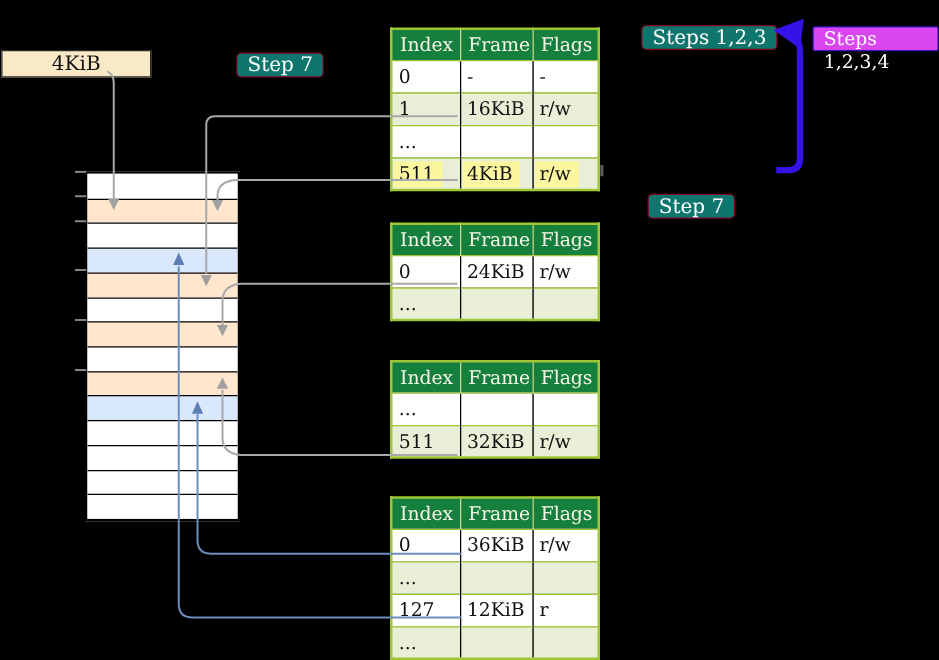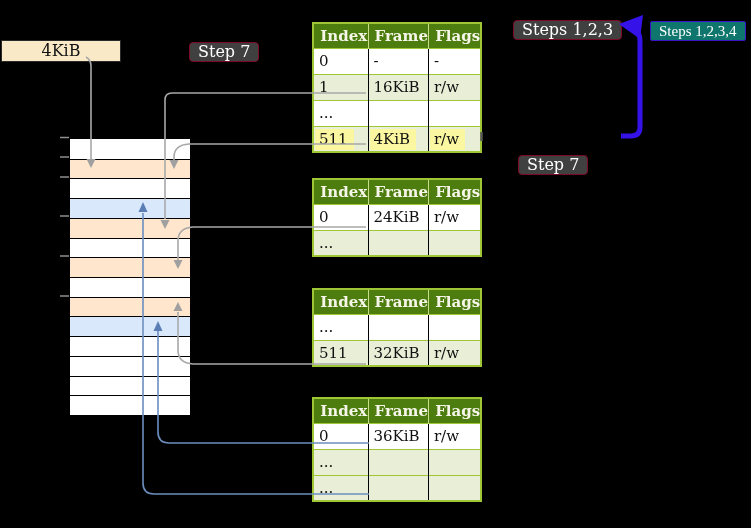--- a/index.html
+++ b/index.html
@@ -6,36 +6,36 @@
   #canvas{position:relative;width:751px;height:528px;background:#000;overflow:hidden;
           font-family:"DejaVu Serif","Liberation Serif",serif;}
 
   
   .frame-box{position:absolute;left:1px;top:40px;width:118px;height:20px;
     background:#F9E9C7;border:1px solid #2a2a2a;color:#111;font-size:16px;
     text-align:center;line-height:20px;}
 
   
   .steplabel{position:absolute;color:#fff;font-size:16px;line-height:18px;
-    background:#404040;border:1px solid #7E0728;border-radius:4px;padding:0 8px;height:18px;}
-  .steplabel.blue{background:#0f766e;border-color:#3A14C4;border-radius:2px;font-family:Liberation Serif, serif;}
+    background:#0f766e;border:1px solid #7E0728;border-radius:4px;padding:0 8px;height:18px;}
+  .steplabel.blue{background:#d946ef;border-color:#3A14C4;border-radius:2px;}
 
   
   .strip{position:absolute;left:68px;top:137px;width:120px;height:276px;
     border:2px solid #000;background:#fff;display:grid;grid-template-rows:repeat(14,1fr);}
   .mrow{border-top:1.5px solid #000;}
   .mrow:first-child{border-top:none;}
   .mrow.free{background:#FFFFFF;}
   .mrow.pagetable{background:#FFE6CC;}
   .mrow.page{background:#DAE8FC;}
 
   
   table.ptable{position:absolute;left:312px;border-collapse:collapse;
     border:2px solid #9FC634;font-size:15px;color:#111;table-layout:fixed;}
-  .ptable th{background:#4d7c0f;color:#F6F6E8;font-weight:bold;text-align:center;
+  .ptable th{background:#15803d;color:#F6F6E8;font-weight:normal;text-align:left;
     height:25px;padding:0 0 0 6px;border-right:1px solid #C9DE8B;box-sizing:border-box;}
   .ptable th:last-child{border-right:none;}
   .ptable td{height:26px;padding:0 0 0 5px;border-top:1px solid #9FC634;
     border-right:1px solid #000;box-sizing:border-box;background:#FFFFFF;}
   .ptable td:last-child{border-right:none;}
   .ptable tr.alt td{background:#E9EFD7;}
   .hl{background:#FBF7A0;padding:1px 6px 2px 4px;margin-left:-4px;}
 
   
   #overlay{position:absolute;left:0;top:0;z-index:5;pointer-events:none;}
@@ -169,20 +169,25 @@
     <tr>
       <td>0</td>
       <td>36KiB</td>
       <td>r/w</td>
     </tr>
     <tr class="alt">
       <td>...</td>
       <td></td>
       <td></td>
     </tr>
+    <tr>
+      <td>127</td>
+      <td>12KiB</td>
+      <td>r</td>
+    </tr>
     <tr class="alt">
       <td>...</td>
       <td></td>
       <td></td>
     </tr>
   </tbody>
     </table>
 
   <svg id="overlay" width="751" height="528" viewBox="0 0 751 528">
 

